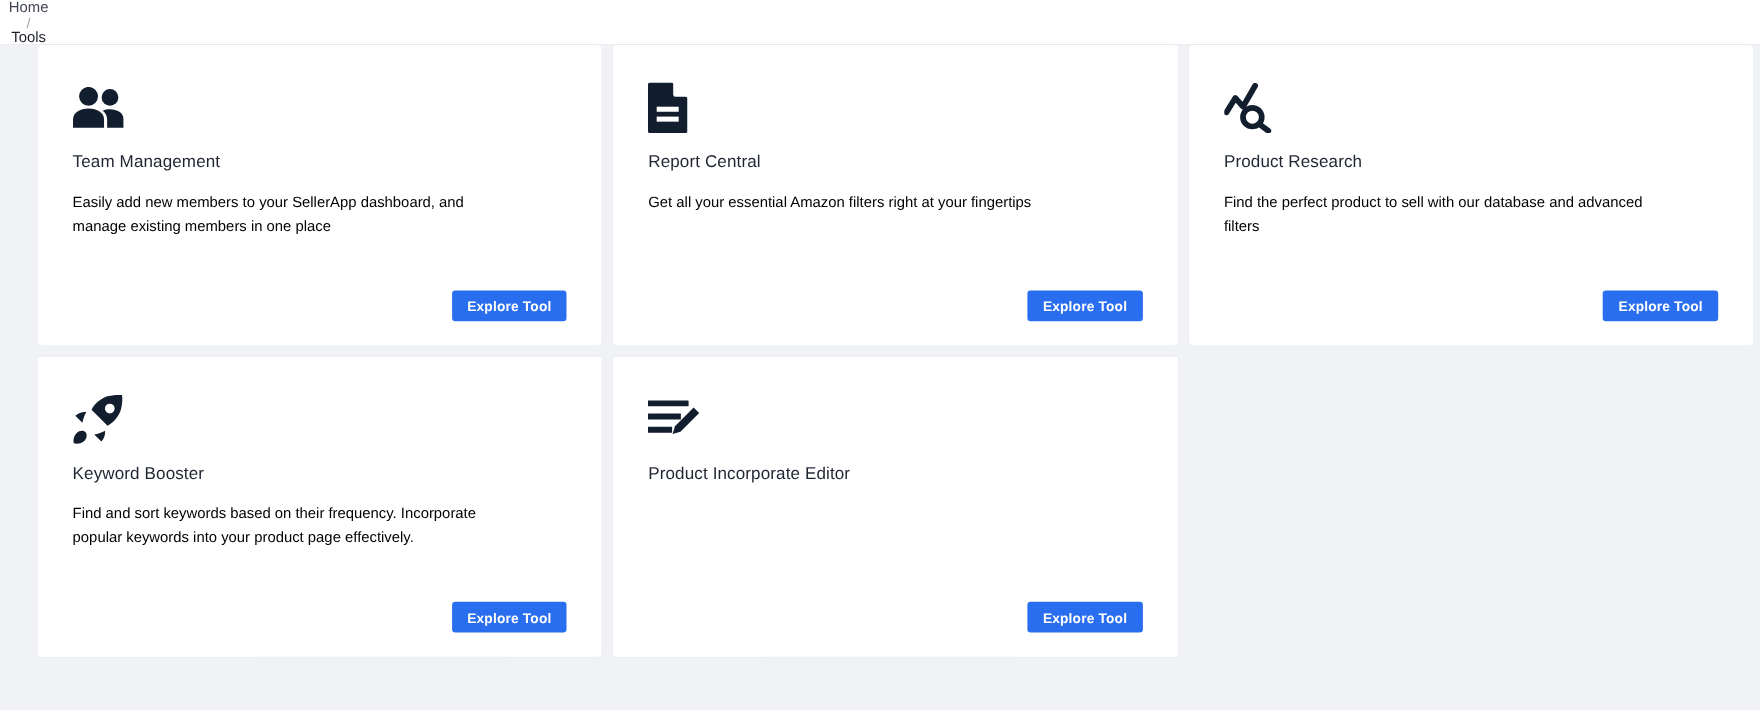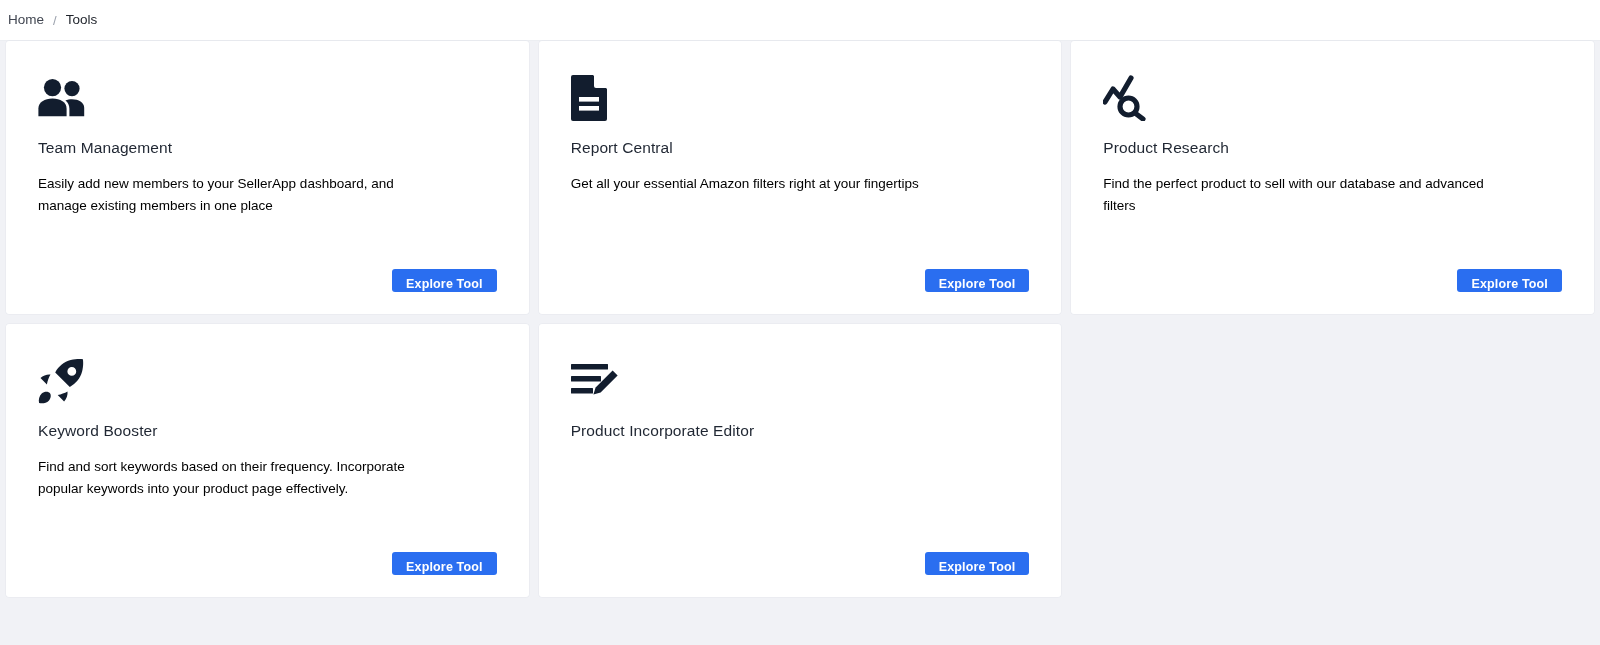--- a/index.html
+++ b/index.html
@@ -24,20 +24,21 @@
     display: flex;
     align-items: center;
     padding: 0 0 0 8px;
   }
   .breadcrumb {
     display: flex;
     align-items: center;
     font-size: 13.5px;
     line-height: 1;
     color: #3d4451;
+    flex-direction: column;
   }
   .crumb-home {
     color: #414651;
     cursor: pointer;
   }
   .crumb-sep {
     color: #9aa0ac;
     margin: 0 9px;
     font-size: 13px;
   }
@@ -46,20 +47,21 @@
     font-weight: 400;
   }
 
   
   .tools-grid {
     padding: 0 6px 6px 6px;
     display: grid;
     grid-template-columns: repeat(3, 1fr);
     grid-auto-rows: 273px;
     gap: 10px;
+    margin-left: 28px;
   }
   .tool-card {
     background: #ffffff;
     border-radius: 3px;
     padding: 32px 32px 22px 32px;
     display: flex;
     flex-direction: column;
     position: relative;
     box-shadow: 0 0 0 0.5px rgba(220,224,232,0.55);
   }
@@ -100,21 +102,21 @@
   .explore-btn {
     background: #2a6ef0;
     color: #ffffff;
     border: none;
     border-radius: 3px;
     font-family: "Liberation Sans", sans-serif;
     font-size: 12.5px;
     font-weight: 700;
     letter-spacing: 0.15px;
     padding: 0 14px;
-    height: 23px;
+    height: 28px;
     min-width: 98px;
     cursor: pointer;
     line-height: 31px;
   }
 </style>
 </head>
 <body>
 
 <div class="topbar">
   <nav class="breadcrumb">

